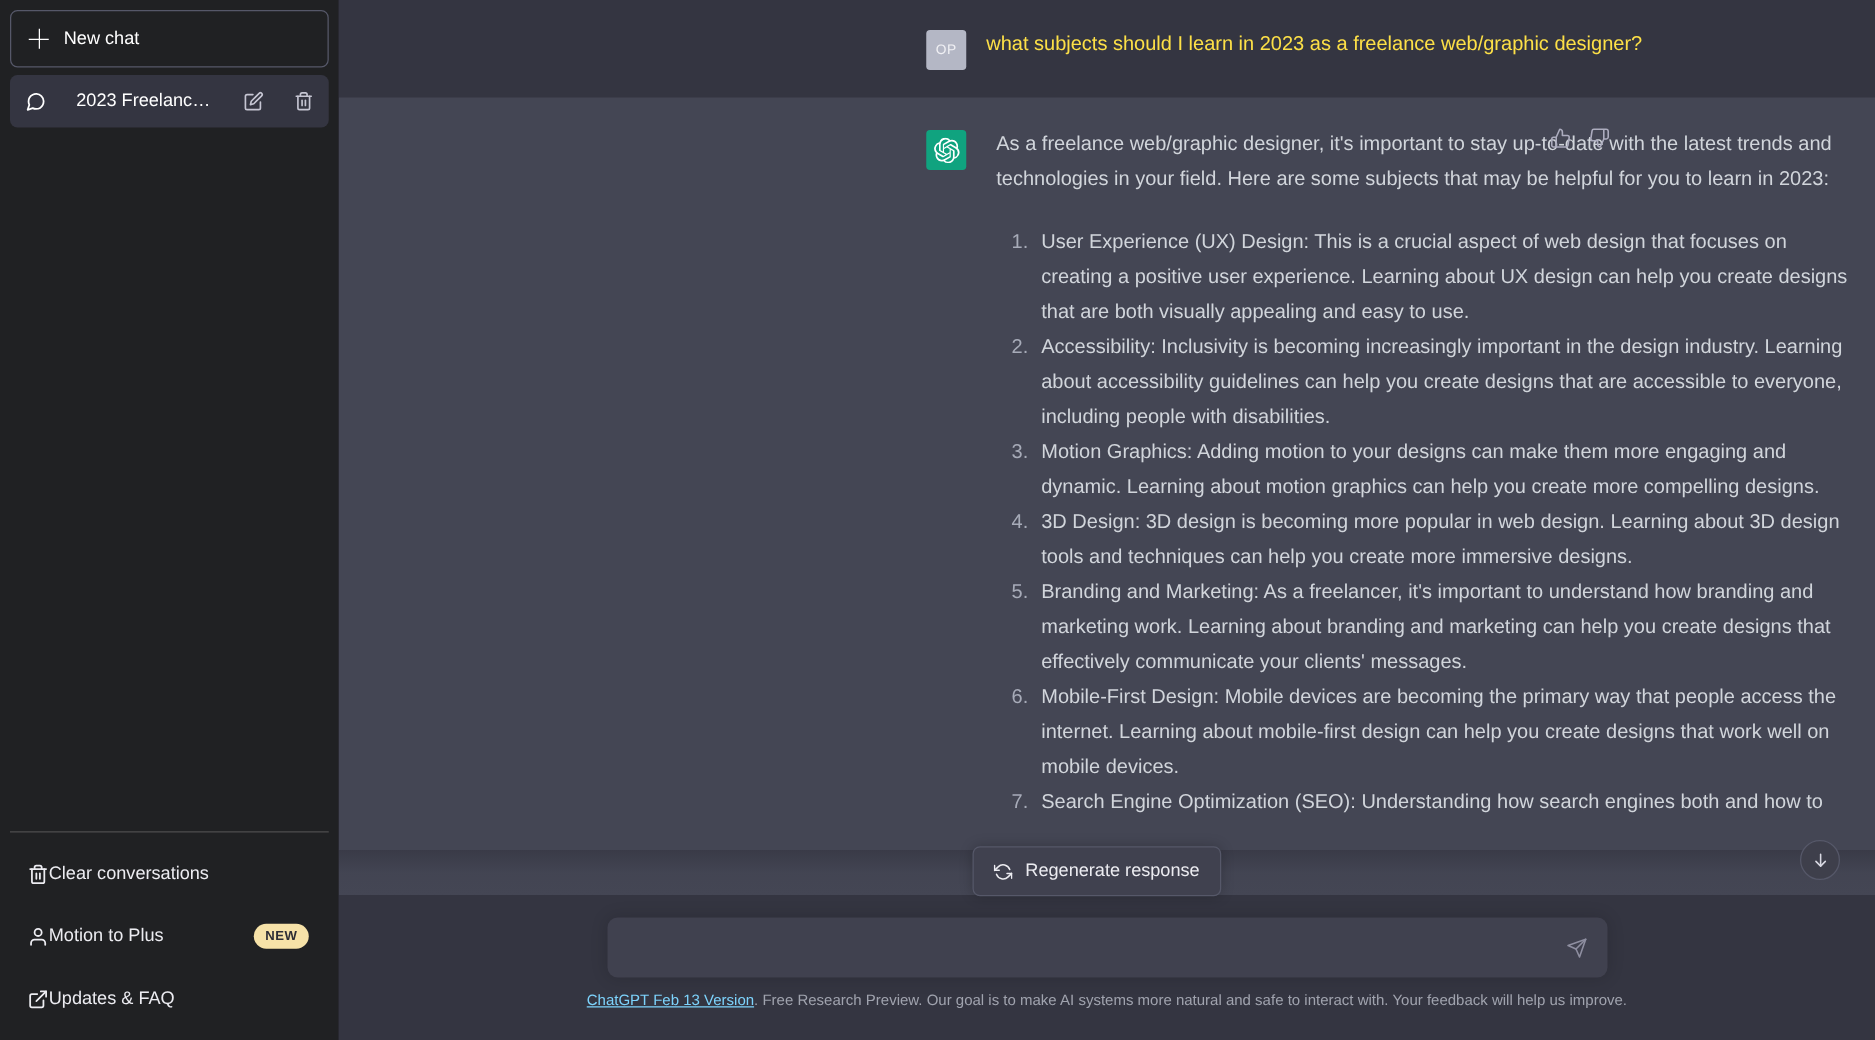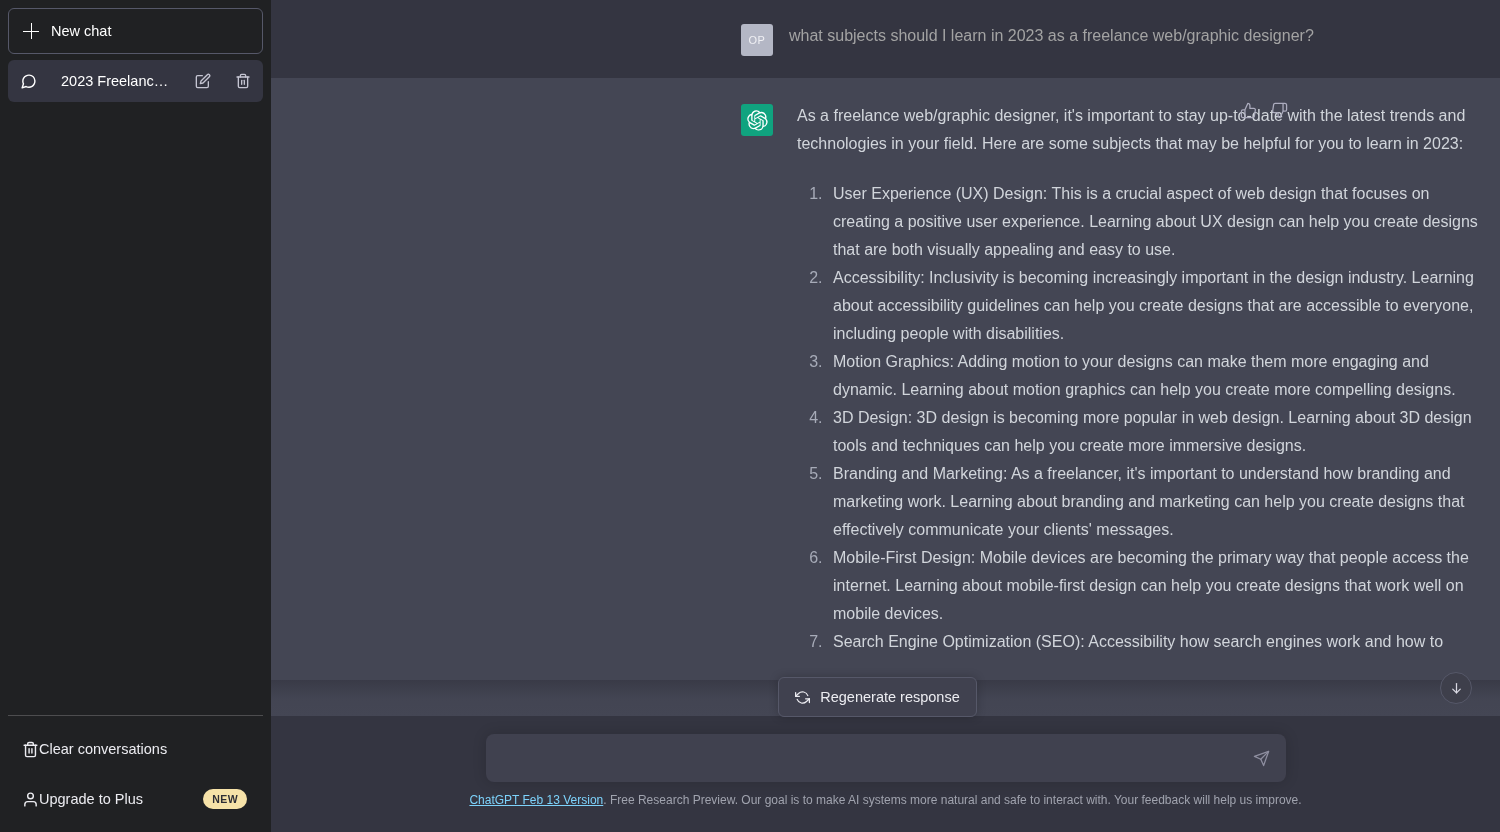--- a/index.html
+++ b/index.html
@@ -103,21 +103,21 @@
     margin-top: 2px;
   }
   .avatar.user { background: #b4b7c5; color: #f0f0f4; font-size: 11px; letter-spacing: .5px; }
   .avatar.bot { background: #10a37f; }
   .avatar.bot svg { display: block; }
 
   .msg-body {
     flex: 1 1 auto; max-width: 700px;
     color: #d1d5db; font-size: 16px; line-height: 28px;
   }
-  .msg-row.user .msg-body { color: #a3a3a3; }
+  .msg-row.user .msg-body { color: #fde047; }
   .msg-body p { margin: 0 0 0 0; }
   .msg-body ol {
     margin: 22px 16px 0 0; padding-left: 30px;
     list-style-position: outside;
   }
   .msg-body ol li { margin-bottom: 0px; padding-left: 6px; }
   .msg-body ol li::marker { color: #a7abb8; }
 
   .feedback {
     position: absolute; right: 210px; top: 22px;
@@ -248,25 +248,35 @@
         <span class="label">Clear conversations</span>
       </div>
 
       <div class="side-item">
         <span>
           <svg width="17" height="17" viewBox="0 0 24 24" fill="none" stroke="#ececf1" stroke-width="2" stroke-linecap="round" stroke-linejoin="round">
             <path d="M20 21v-2a4 4 0 0 0-4-4H8a4 4 0 0 0-4 4v2"></path>
             <circle cx="12" cy="7" r="4"></circle>
           </svg>
         </span>
-        <span class="label">Upgrade to Plus</span>
+        <span class="label">Motion to Plus</span>
         <span class="badge-new">NEW</span>
       </div>
 
 
+      <div class="side-item">
+        <span>
+          <svg width="17" height="17" viewBox="0 0 24 24" fill="none" stroke="#ececf1" stroke-width="2" stroke-linecap="round" stroke-linejoin="round">
+            <path d="M18 13v6a2 2 0 0 1-2 2H5a2 2 0 0 1-2-2V8a2 2 0 0 1 2-2h6"></path>
+            <polyline points="15 3 21 3 21 9"></polyline>
+            <line x1="10" y1="14" x2="21" y2="3"></line>
+          </svg>
+        </span>
+        <span class="label">Updates &amp; FAQ</span>
+      </div>
 
 
     </div>
   </aside>
 
   <main class="main">
 
     <div class="thread">
 
       <div class="msg-row user">
@@ -288,21 +298,21 @@
 
           <div class="msg-body">
             <p>As a freelance web/graphic designer, it's important to stay up-to-date with the latest trends and technologies in your field. Here are some subjects that may be helpful for you to learn in 2023:</p>
             <ol>
               <li>User Experience (UX) Design: This is a crucial aspect of web design that focuses on creating a positive user experience. Learning about UX design can help you create designs that are both visually appealing and easy to use.</li>
               <li>Accessibility: Inclusivity is becoming increasingly important in the design industry. Learning about accessibility guidelines can help you create designs that are accessible to everyone, including people with disabilities.</li>
               <li>Motion Graphics: Adding motion to your designs can make them more engaging and dynamic. Learning about motion graphics can help you create more compelling designs.</li>
               <li>3D Design: 3D design is becoming more popular in web design. Learning about 3D design tools and techniques can help you create more immersive designs.</li>
               <li>Branding and Marketing: As a freelancer, it's important to understand how branding and marketing work. Learning about branding and marketing can help you create designs that effectively communicate your clients' messages.</li>
               <li>Mobile-First Design: Mobile devices are becoming the primary way that people access the internet. Learning about mobile-first design can help you create designs that work well on mobile devices.</li>
-              <li>Search Engine Optimization (SEO): Accessibility how search engines work and how to</li>
+              <li>Search Engine Optimization (SEO): Understanding how search engines both and how to</li>
             </ol>
           </div>
 
           <div class="feedback">
             <span class="ico-btn">
               <svg width="17" height="17" viewBox="0 0 24 24" fill="none" stroke="#acacbe" stroke-width="1.8" stroke-linecap="round" stroke-linejoin="round">
                 <path d="M14 9V5a3 3 0 0 0-3-3l-4 9v11h11.28a2 2 0 0 0 2-1.7l1.38-9a2 2 0 0 0-2-2.3zM7 22H4a2 2 0 0 1-2-2v-7a2 2 0 0 1 2-2h3"></path>
               </svg>
             </span>
             <span class="ico-btn">

